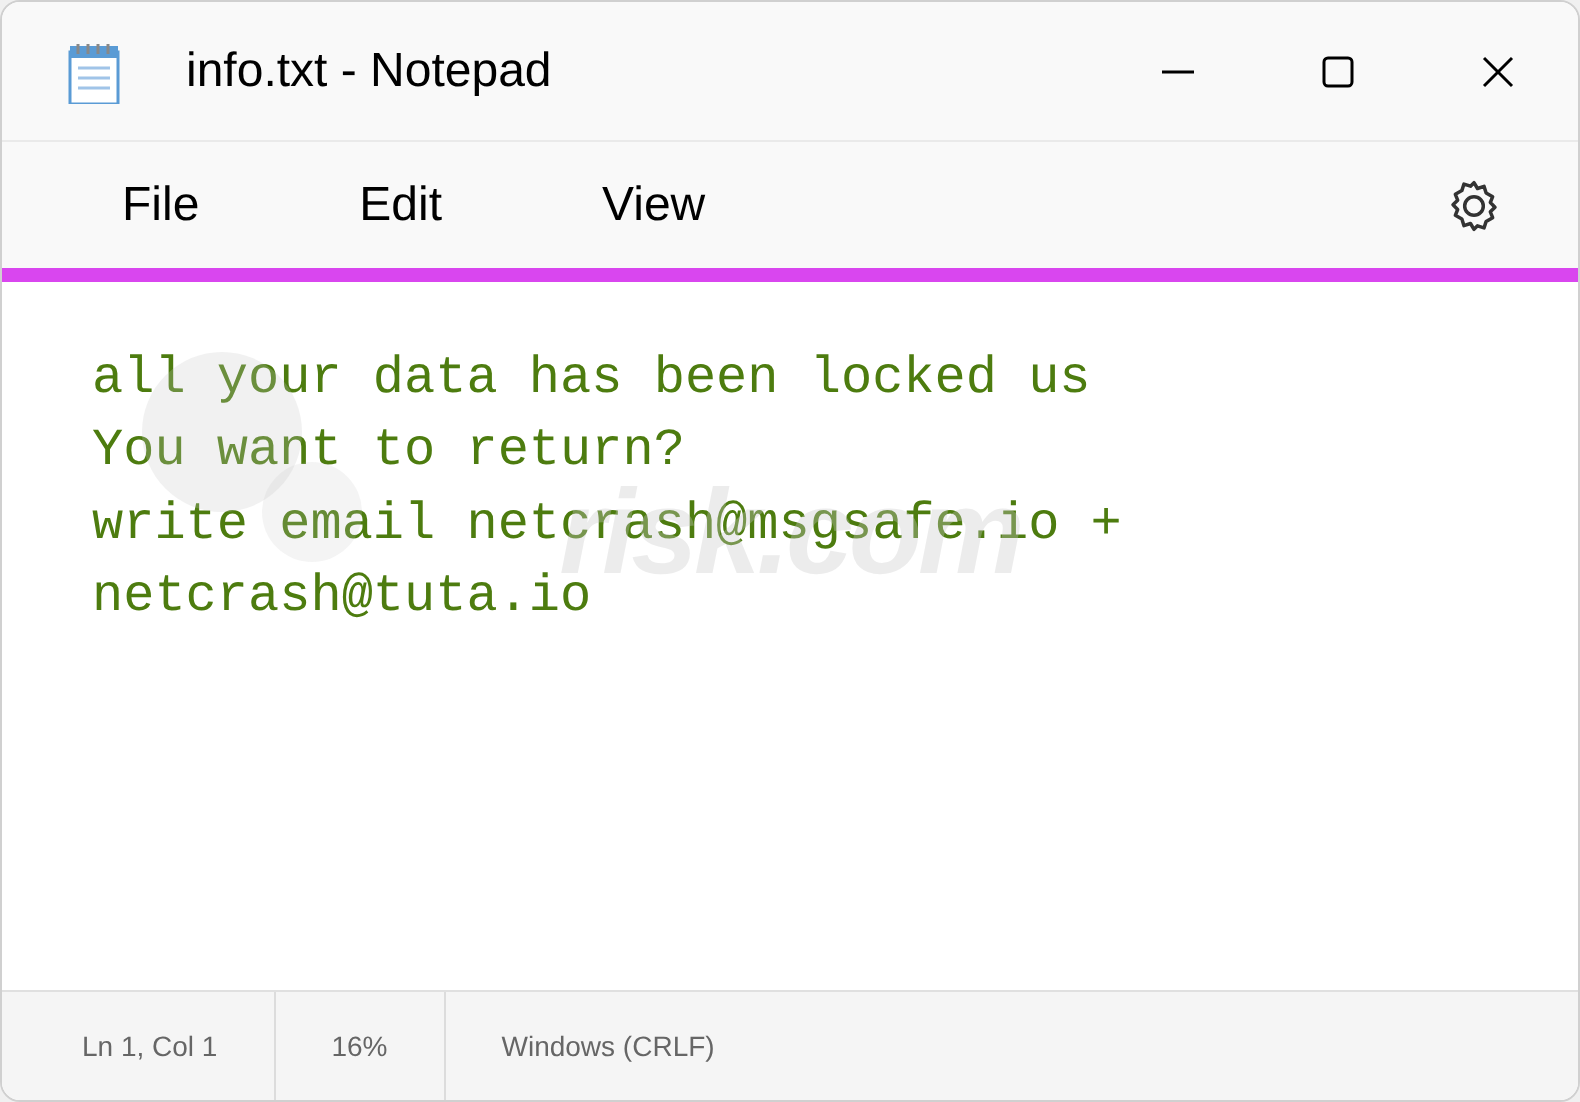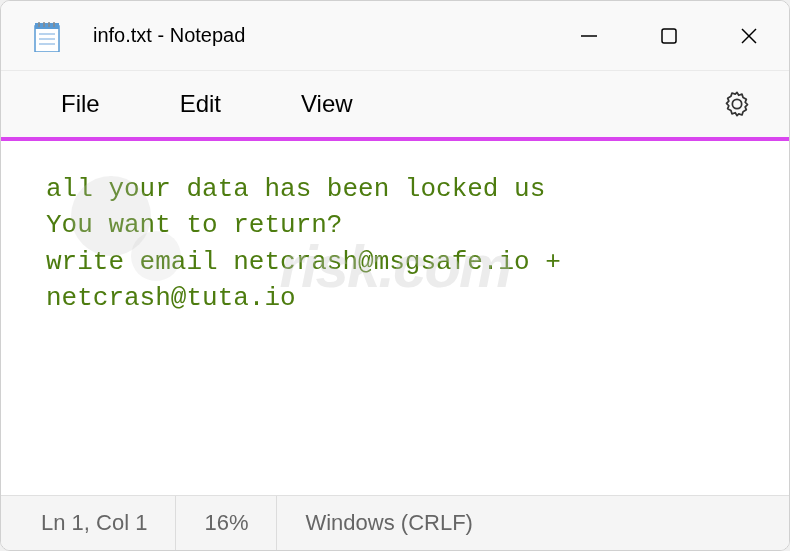--- a/index.html
+++ b/index.html
@@ -40,21 +40,21 @@
       margin-right: 30px;
       display: flex;
       align-items: center;
       justify-content: center;
     }
     .notepad-icon {
       width: 28px;
       height: 32px;
     }
     .titlebar-text {
-      font-size: 20px;
+      font-size: 24px;
       color: #000;
       flex: 1;
     }
     .titlebar-controls {
       display: flex;
       height: 100%;
     }
     .titlebar-btn {
       width: 80px;
       height: 100%;
@@ -62,21 +62,21 @@
       align-items: center;
       justify-content: center;
       cursor: pointer;
     }
     .menubar {
       height: 70px;
       display: flex;
       align-items: center;
       padding: 0 20px;
       background: #f9f9f9;
-      border-bottom: 4px solid #d946ef;
+      border-bottom: 7px solid #d946ef;
       justify-content: center;
     }
     .menu-item {
       padding: 10px 40px;
       font-size: 24px;
       color: #000;
       cursor: pointer;
     }
     .menu-spacer {
       flex: 1;
@@ -98,21 +98,21 @@
       white-space: pre-wrap;
       word-wrap: break-word;
       overflow: auto;
     }
     .statusbar {
       height: 55px;
       display: flex;
       align-items: center;
       background: #f5f5f5;
       border-top: 1px solid #e0e0e0;
-      font-size: 22px;
+      font-size: 14px;
       color: #666;
     }
     .status-cell {
       padding: 0 28px;
       height: 100%;
       display: flex;
       align-items: center;
       border-right: 1px solid #dcdcdc;
     }
     .status-cell:last-child {

